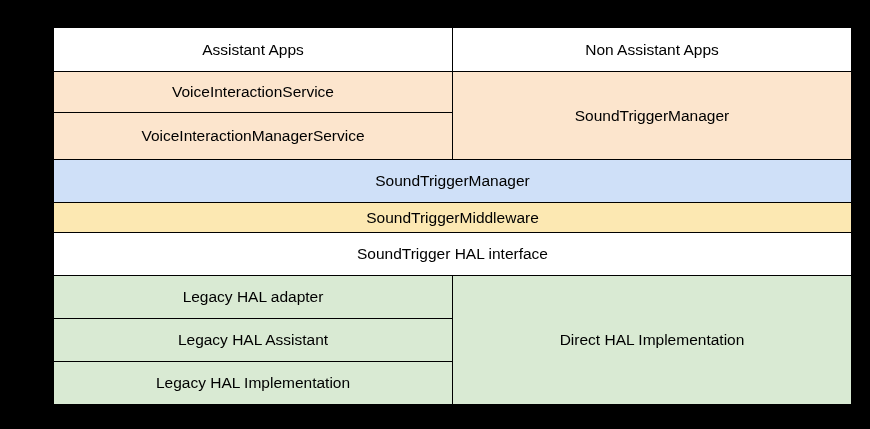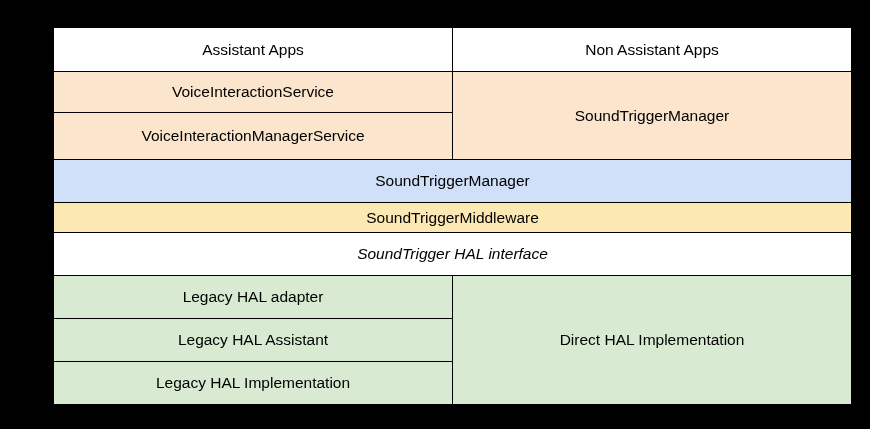--- a/index.html
+++ b/index.html
@@ -54,21 +54,21 @@
   .fill-blue   { background: #cfe0f8; }
   .fill-yellow { background: #fce8b2; }
   .fill-green  { background: #d9ead3; }
 
   
   .r-head  { height: 43px; }
   .r-vis   { height: 40px; margin-left: 27px; }
   .r-vims  { height: 45px; }
   .r-sts   { height: 42px; }
   .r-stm   { height: 29px; margin-left: 20px; }
-  .r-hal   { height: 42px; font-style: italic; }
+  .r-hal   { height: 42px; }
   .r-leg   { height: 42px; }
   .r-leg2  { height: 41px; }
   .r-leg3  { height: 42px; }
 
   
   col.col-left  { width: 399px; }
   col.col-right { width: 399px; }
 </style>
 </head>
 <body>

